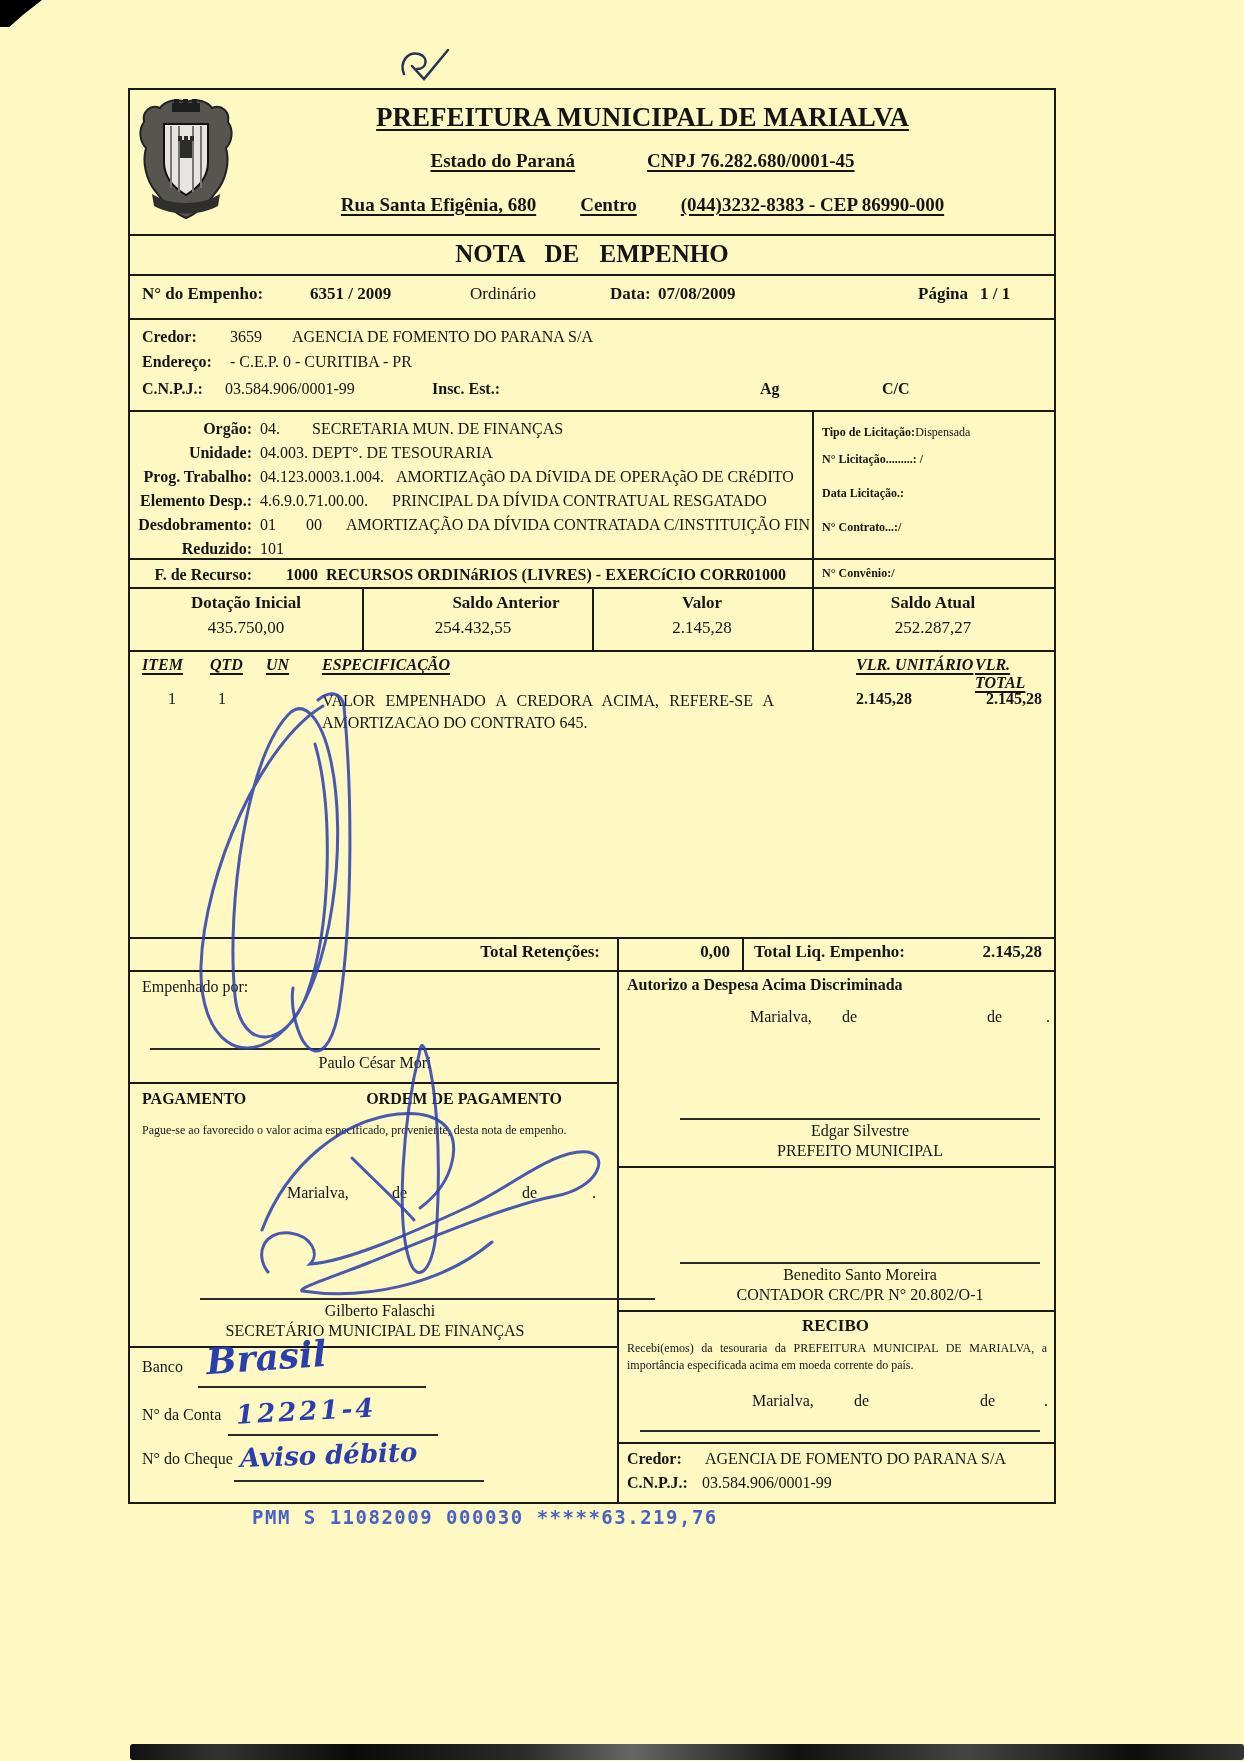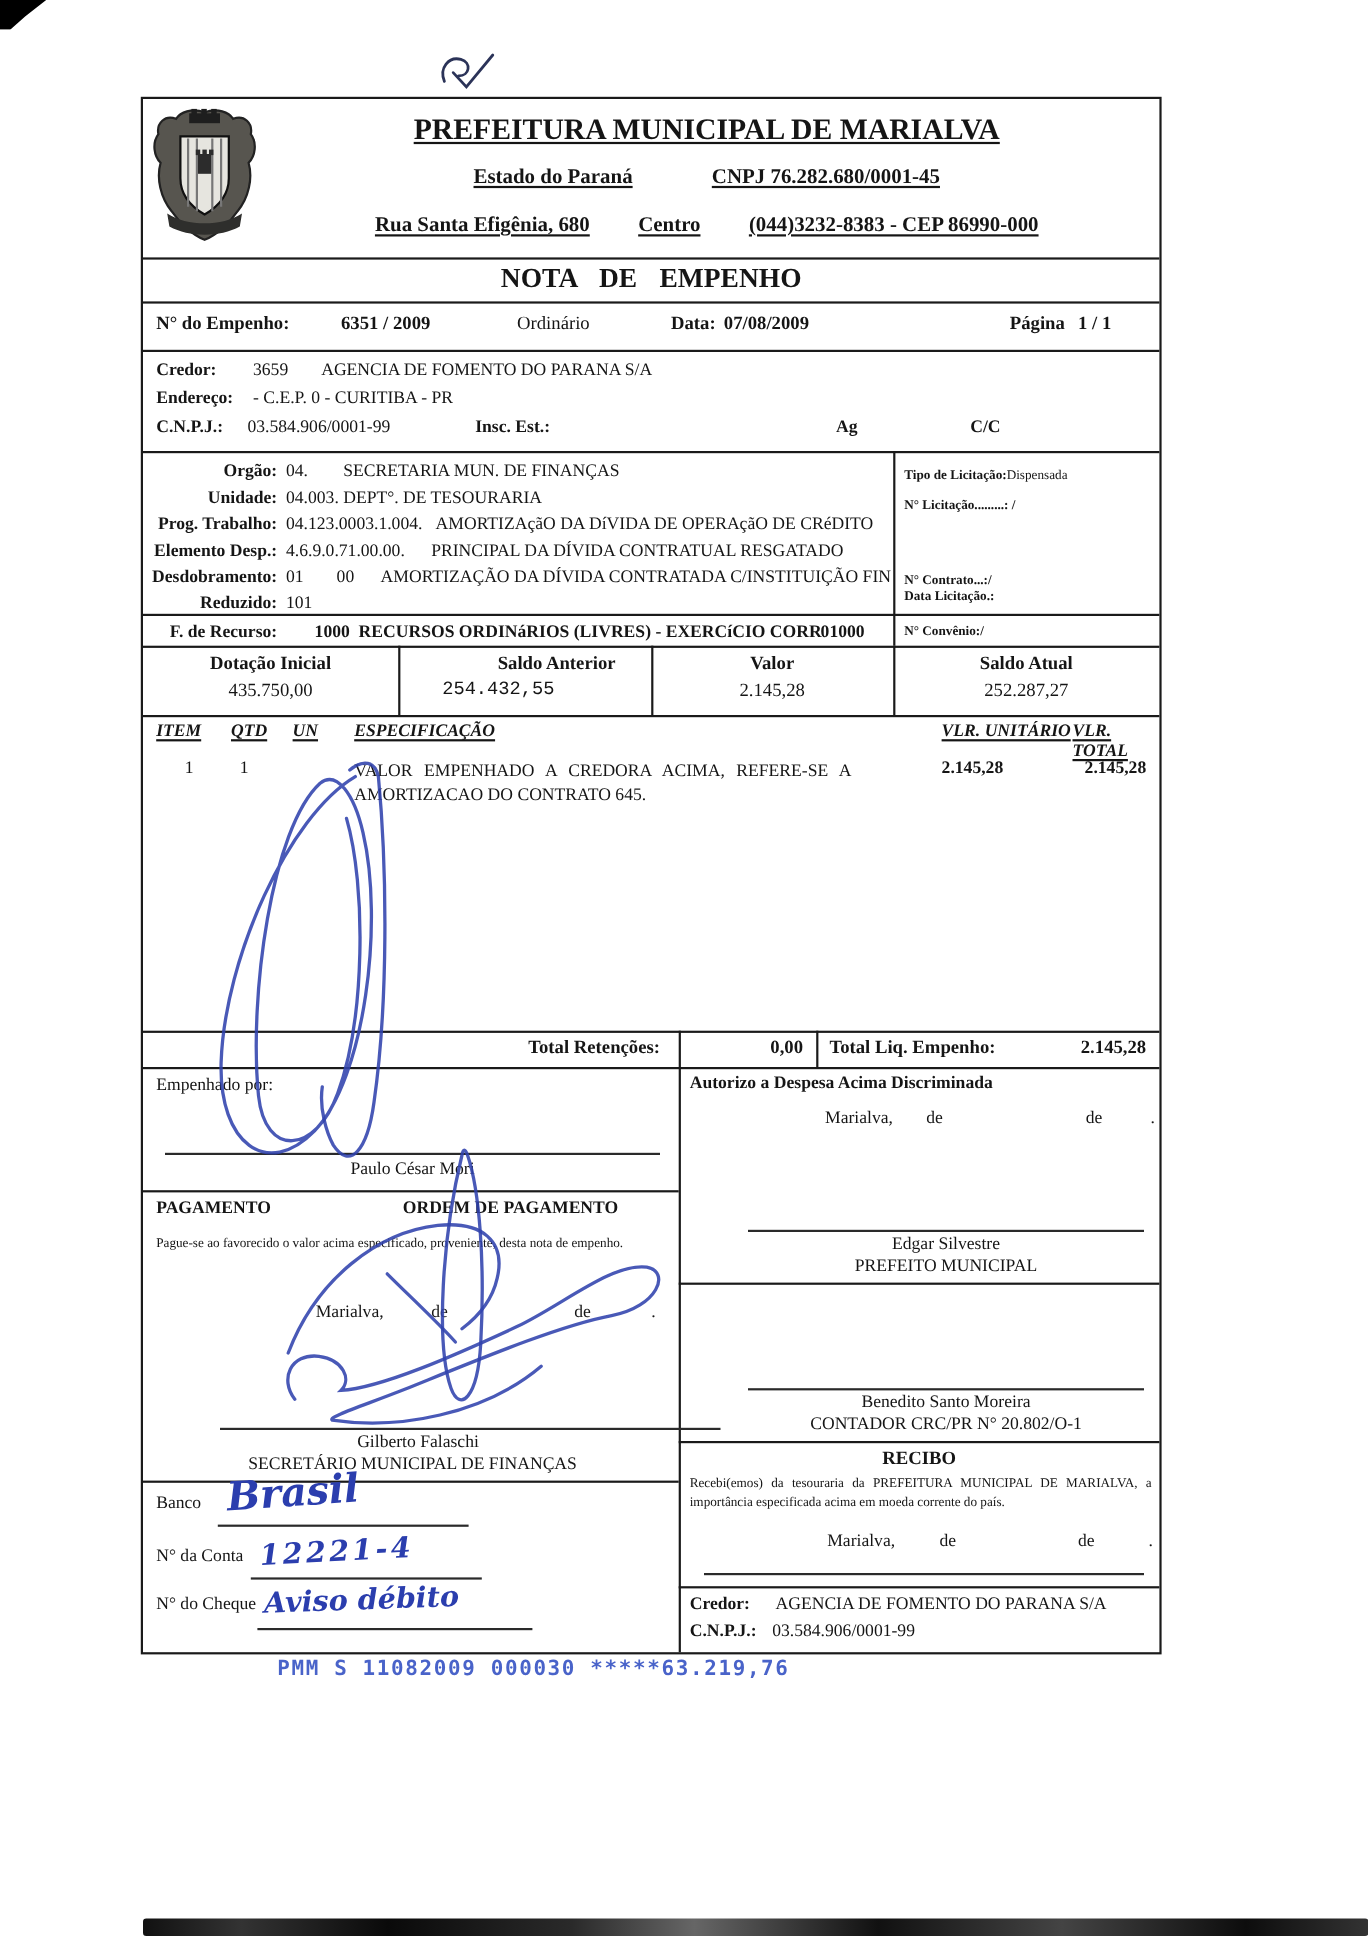--- a/index.html
+++ b/index.html
@@ -1,16 +1,16 @@
 <!DOCTYPE html>
 <html><head>
 <meta charset="utf-8">
 <style>
   html,body{margin:0;padding:0;background:#e9e9e6;}
-  #page{position:relative;width:1244px;height:1761px;background:#ffffff;
+  #page{position:relative;width:1244px;height:1761px;background:#fef9c3;
         font-family:"Liberation Serif",serif;color:#151515;overflow:hidden;}
   .abs{position:absolute;}
   .b{font-weight:700;}
   .i{font-style:italic;}
   .u{text-decoration:underline;text-decoration-thickness:2px;text-underline-offset:3px;}
   .c{text-align:center;}
   .r{text-align:right;}
   .j{text-align:justify;}
   .fs15{font-size:12px;} .fs16{font-size:16px;} .fs17{font-size:17px;}
   .fs19{font-size:19px;} .fs25{font-size:25px;} .fs27{font-size:27px;}
@@ -127,21 +127,21 @@
     <div class="abs row" style="left:0;top:450px;">
       <span class="abs b fs16 r" style="left:4px;width:118px;">Reduzido:</span>
       <span class="abs fs16" style="left:130px;">101</span>
     </div>
 
     <div class="vl" style="left:682px;top:320px;height:177px;"></div>
     <div class="abs row" style="left:692px;top:332px;">
       <span class="b fs15">Tipo de Licitação:</span><span class="fs15">Dispensada</span>
     </div>
     <div class="abs b fs15" style="left:692px;top:362px;">N° Licitação.........: /</div>
-    <div class="abs b fs15" style="left:692px;top:396px;margin-top:48px;">Data Licitação.:</div>
+    <div class="abs b fs15" style="left:692px;top:396px;">Data Licitação.:</div>
     <div class="abs b fs15" style="left:692px;top:430px;">N° Contrato...:/</div>
 
     <div class="hl" style="left:0;top:468px;width:924px;height:1.5px;"></div>
 
     <div class="abs row" style="left:0;top:476px;">
       <span class="abs b fs16 r" style="left:4px;width:118px;">F. de Recurso:</span>
       <span class="abs b fs16" style="left:156px;">1000</span>
       <span class="abs b fs16" style="left:196px;">RECURSOS ORDINáRIOS (LIVRES) - EXERCíCIO CORR</span>
       <span class="abs b fs16" style="left:616px;">01000</span>
     </div>
@@ -151,21 +151,21 @@
 
     <div class="vl" style="left:232px;top:497px;height:63px;"></div>
     <div class="vl" style="left:462px;top:497px;height:63px;"></div>
     <div class="vl" style="left:682px;top:497px;height:63px;"></div>
 
     <div class="abs c b fs17" style="left:0;top:503px;width:232px;">Dotação Inicial</div>
     <div class="abs c b fs17" style="left:232px;top:503px;width:230px;margin-left:29px;">Saldo Anterior</div>
     <div class="abs c b fs17" style="left:462px;top:503px;width:220px;">Valor</div>
     <div class="abs c b fs17" style="left:682px;top:503px;width:242px;">Saldo Atual</div>
     <div class="abs c fs17" style="left:0;top:528px;width:232px;">435.750,00</div>
-    <div class="abs c fs17" style="left:224px;top:528px;width:198px;font-family:Liberation Mono, monospace;">254.432,55</div>
+    <div class="abs c fs17" style="left:244px;top:528px;width:198px;">254.432,55</div>
     <div class="abs c fs17" style="left:462px;top:528px;width:220px;">2.145,28</div>
     <div class="abs c fs17" style="left:682px;top:528px;width:242px;">252.287,27</div>
 
     <div class="hl" style="left:0;top:560px;width:924px;"></div>
 
     <div class="abs b i u fs16" style="left:12px;top:566px;">ITEM</div>
     <div class="abs b i u fs16" style="left:80px;top:566px;">QTD</div>
     <div class="abs b i u fs16" style="left:136px;top:566px;">UN</div>
     <div class="abs b i u fs16" style="left:192px;top:566px;">ESPECIFICAÇÃO</div>
     <div class="abs b i u fs16" style="left:726px;top:566px;">VLR. UNITÁRIO</div>

